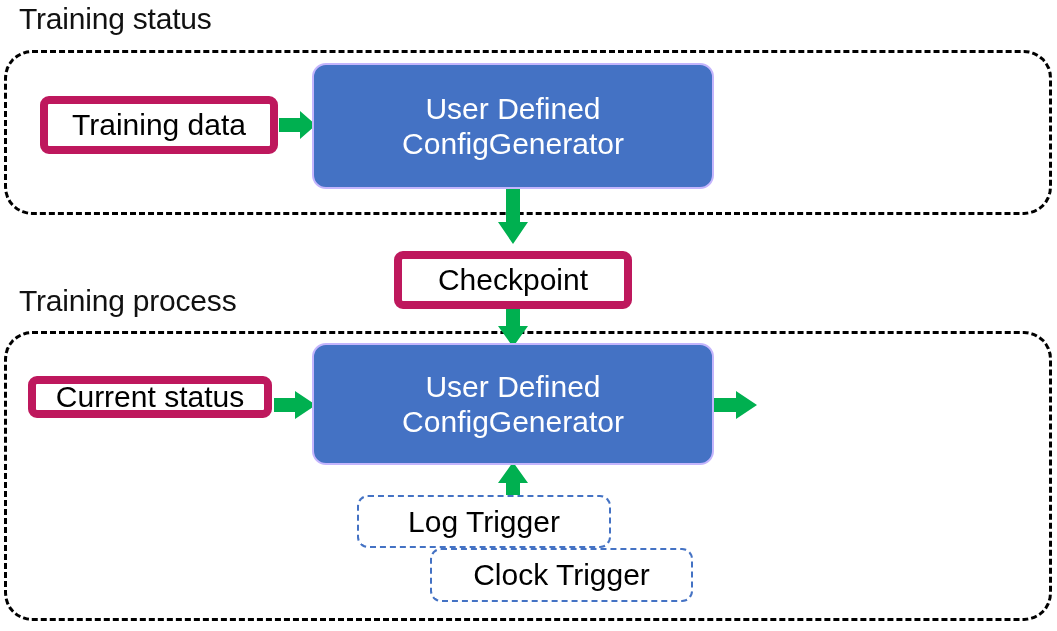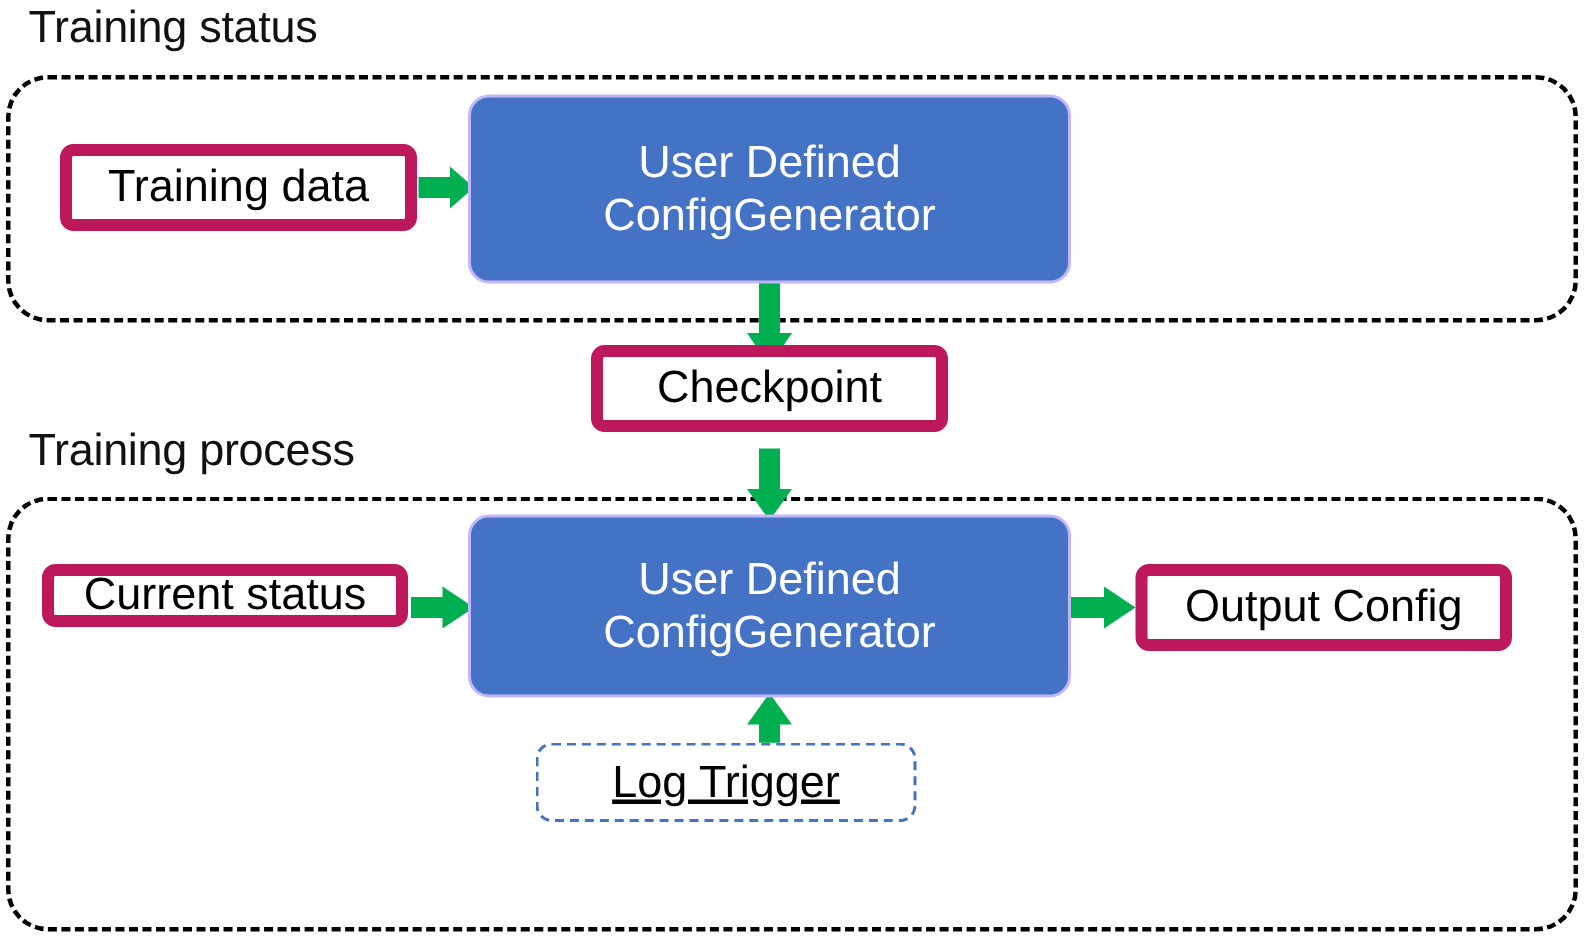--- a/index.html
+++ b/index.html
@@ -69,27 +69,26 @@
     line-height: 1.18;
   }
 
   .node.trigger {
     background: #ffffff;
     border: 2px dashed #4472C4;
     border-radius: 11px;
     color: #000000;
     font-size: 30px;
     line-height: 1.05;
-    text-decoration: underline;
   }
 
   
   #node-training-data   { left: 40px;  top: 96px;  width: 238px; height: 58px; }
   #node-train-generator { left: 312px; top: 63px;  width: 402px; height: 126px; z-index: 5; }
-  #node-checkpoint      { left: 394px; top: 230px; width: 238px; height: 58px; z-index: 6; }
+  #node-checkpoint      { left: 394px; top: 251px; width: 238px; height: 58px; z-index: 6; }
   #node-current-status  { left: 28px;  top: 376px; width: 244px; height: 42px; }
   #node-infer-generator { left: 312px; top: 343px; width: 402px; height: 122px; z-index: 5; }
   #node-output-config   { left: 757px; top: 376px; width: 251px; height: 58px; }
   #node-log-trigger     { left: 357px; top: 495px; width: 254px; height: 53px; z-index: 3; }
   #node-clock-trigger   { left: 430px; top: 548px; width: 263px; height: 54px; z-index: 4; }
 
   .node .label { pointer-events: none; }
 
   
   #arrow-layer {
@@ -161,22 +160,22 @@
     <span class="label">Current status</span>
   </div>
 
   <div class="node primary" id="node-infer-generator">
     <span class="label">
       <span>User Defined</span><br>
       <span>ConfigGenerator</span>
     </span>
   </div>
 
-  <div class="node plain" id="node-output-config">
-    <span class="label">Output Config</span>
-  </div>
 
   <div class="node trigger" id="node-log-trigger">
     <span class="label">Log Trigger</span>
   </div>
 
+  <div class="node trigger" id="node-clock-trigger">
+    <span class="label">Clock Trigger</span>
+  </div>
 
 </div>
 
 </body></html>

